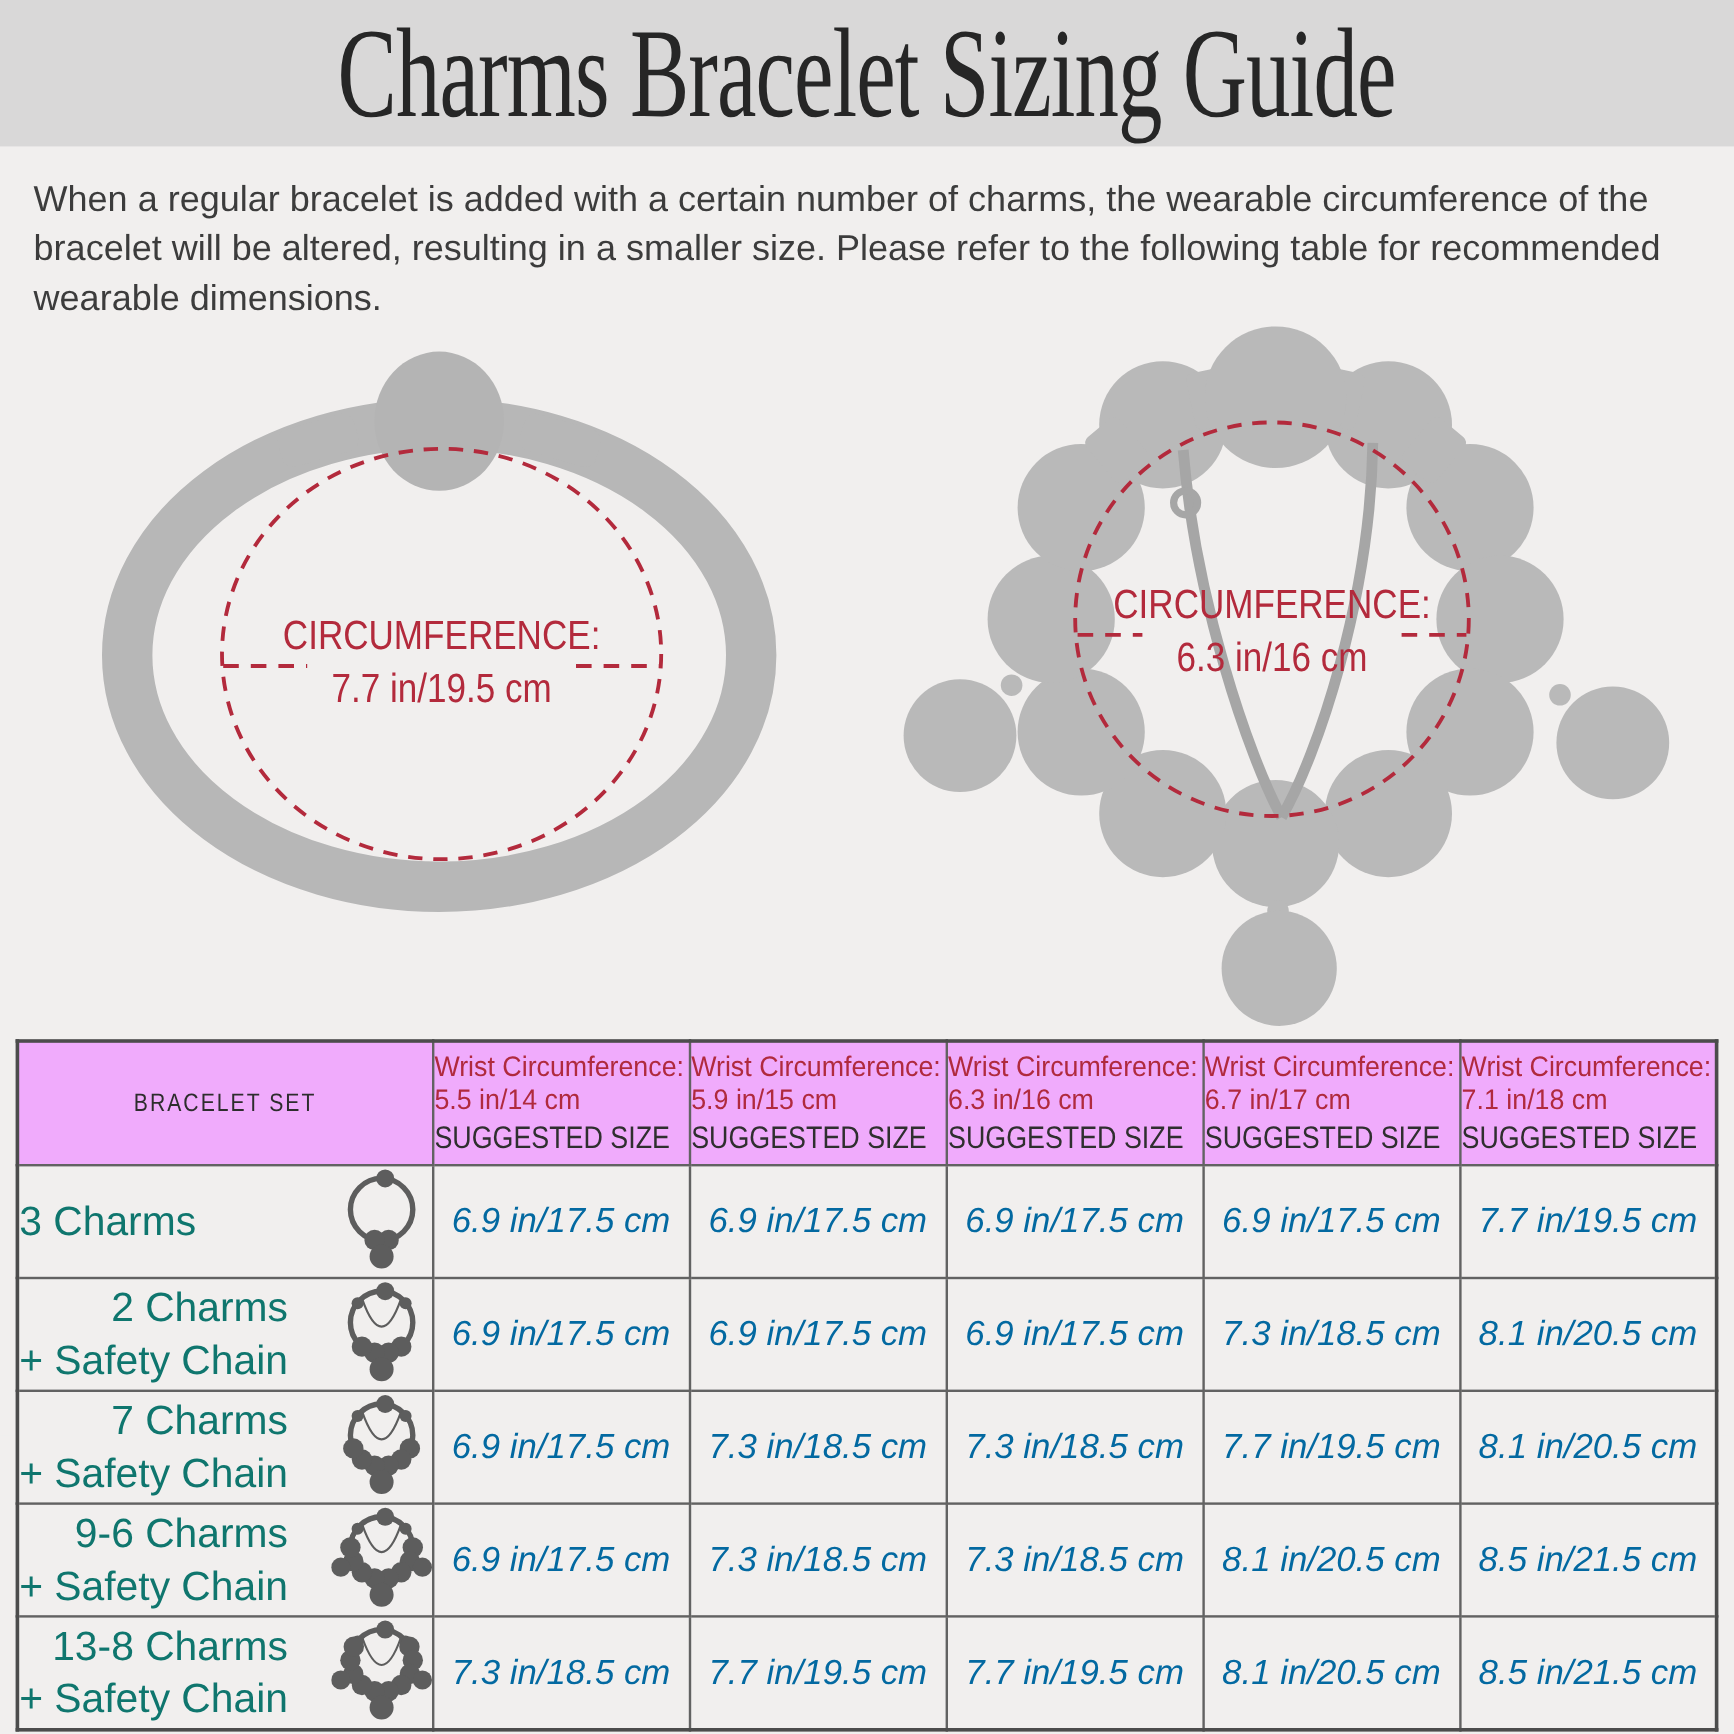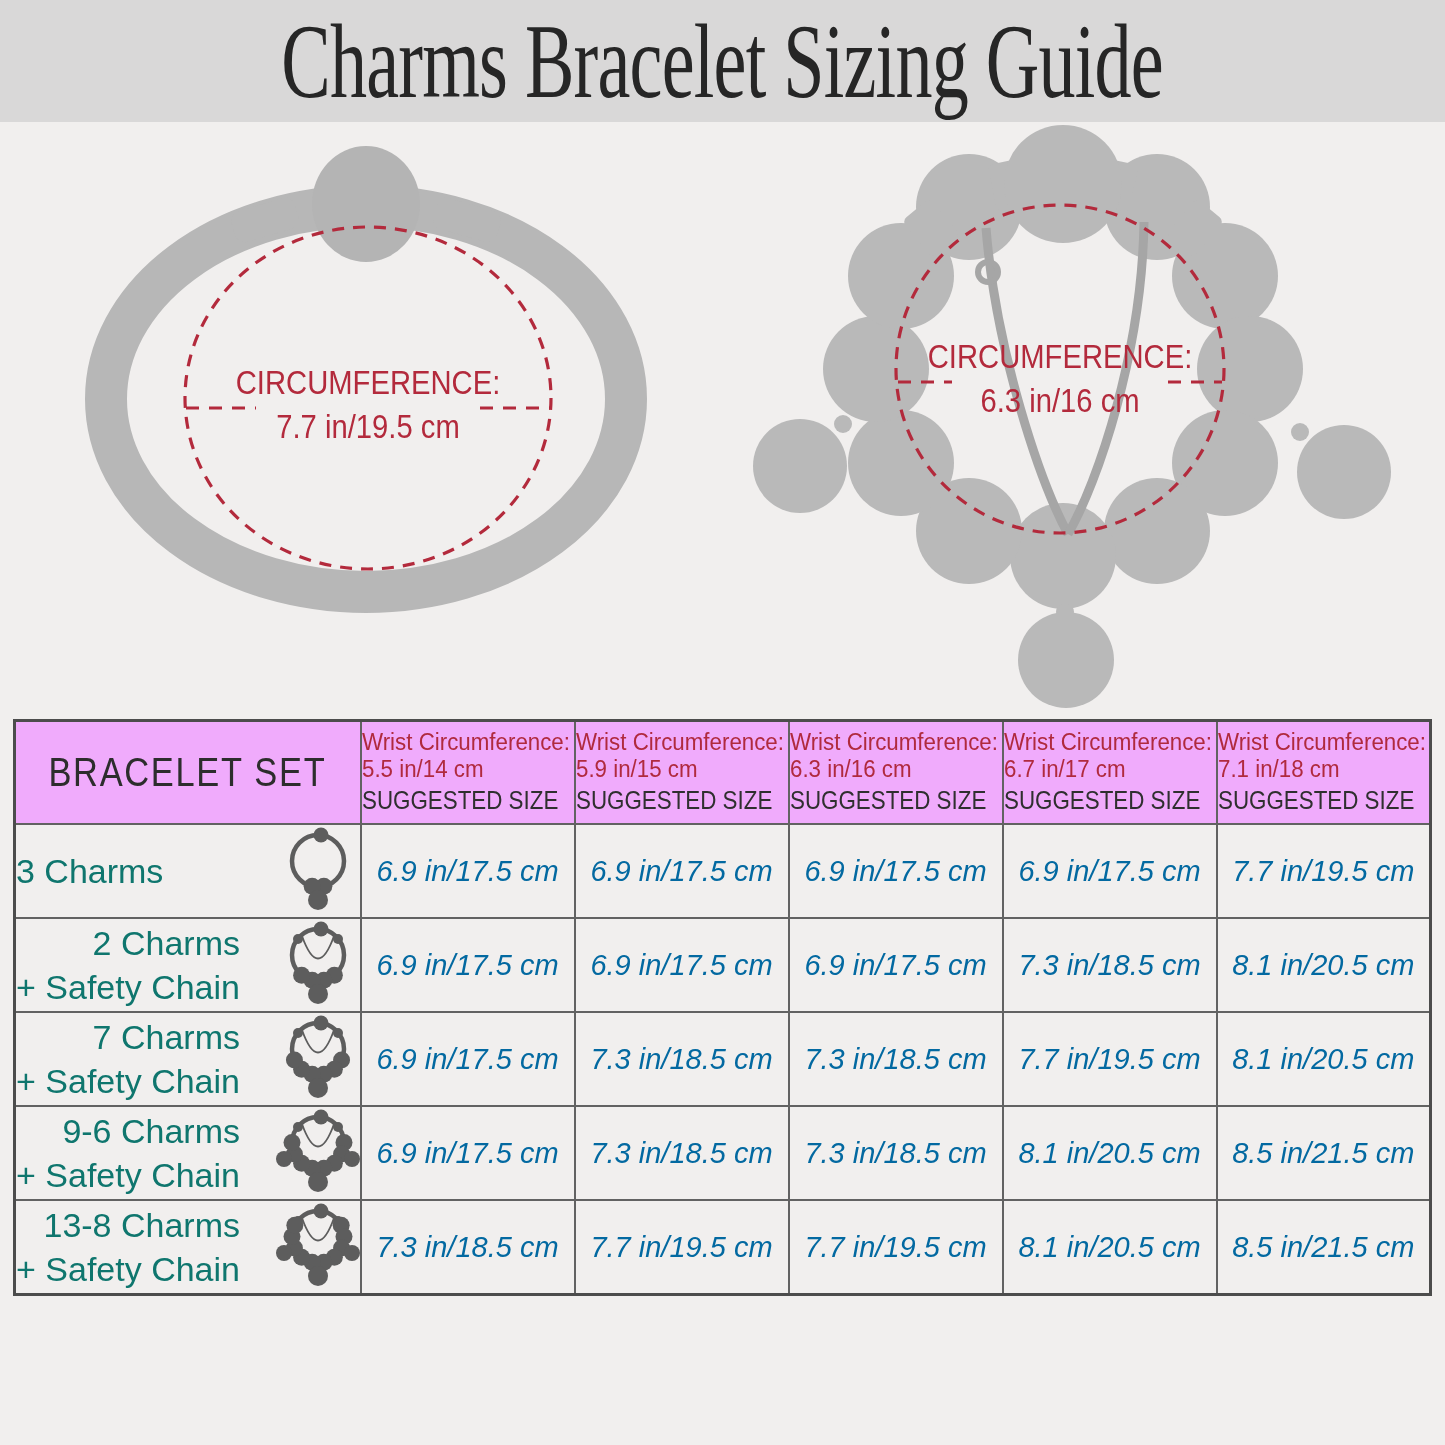--- a/index.html
+++ b/index.html
@@ -18,41 +18,42 @@
   .illus{position:absolute;top:0;left:0;}
   .illus.left{left:78px;top:4px;}
   .illus.right{left:738px;top:0px;}
   .red-label{font-size:34px;fill:#b32a3c;}
 
   
   .size-table-wrap{margin:0 13px;}
   table.size-table{width:1419px;border-collapse:collapse;table-layout:fixed;border:3px solid #4c4c4c;}
   table.size-table th,table.size-table td{border:2px solid #626262;padding:0;}
   thead th{height:101px;vertical-align:middle;background:#f0abfc;font-weight:normal;}
-  th.set-head{font-size:41px;color:#2d2d2d;}
+  th.set-head{font-size:21px;color:#2d2d2d;}
   th.set-head span{display:inline-block;transform:scaleX(0.84);letter-spacing:2px;white-space:nowrap;}
   th.wrist-head{text-align:left;padding:4px 4px 4px 11px;}
   .wrist-line{display:block;white-space:nowrap;font-size:23.5px;line-height:1.14;color:#b02a3e;transform:scaleX(0.95);transform-origin:left center;}
   .suggested-line{display:inline-block;white-space:nowrap;font-size:26px;color:#2f2f2f;margin-top:3px;transform:scaleX(0.86);transform-origin:left center;}
   tbody td{height:90px;background:#f1efee;}
   td.value-cell{text-align:center;font-size:29px;color:#0369a1;white-space:nowrap;font-style:italic;}
   td.label-cell{padding:0 40px 0 30px;}
   .label-flex{display:flex;align-items:center;justify-content:space-between;}
   .row-label{font-size:34px;line-height:1.3;color:#0f766e;text-align:right;}
   svg.row-icon{flex:0 0 auto;display:block;}
 </style>
 </head>
 <body>
 
 <div class="page">
 
   <header class="title-band">
     <h1>Charms Bracelet Sizing Guide</h1>
   </header>
 
+  <p class="intro">When a regular bracelet is added with a certain number of charms, the wearable circumference of the bracelet will be altered, resulting in a smaller size. Please refer to the following table for recommended wearable dimensions.</p>
 
   <div class="illustrations">
 
     <svg class="illus left" width="590" height="500" viewBox="0 0 590 500">
       <g>
         <ellipse cx="288" cy="273" rx="260" ry="193" fill="none" stroke="#b7b7b7" stroke-width="42"></ellipse>
         <rect x="154" y="78" width="66" height="32" rx="10" fill="#b7b7b7" transform="rotate(-16 187 94)"></rect>
         <rect x="356" y="78" width="66" height="32" rx="10" fill="#b7b7b7" transform="rotate(16 389 94)"></rect>
         <ellipse cx="288" cy="78" rx="54" ry="58" fill="#b4b4b4"></ellipse>
       </g>

